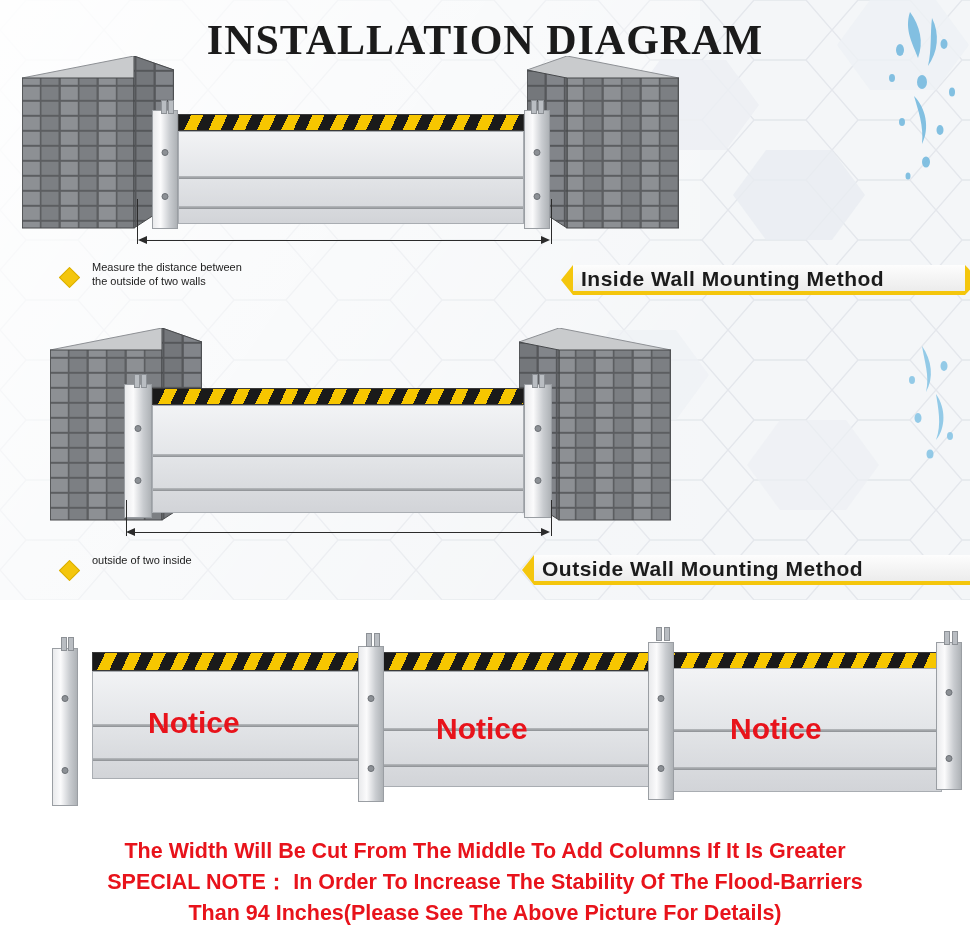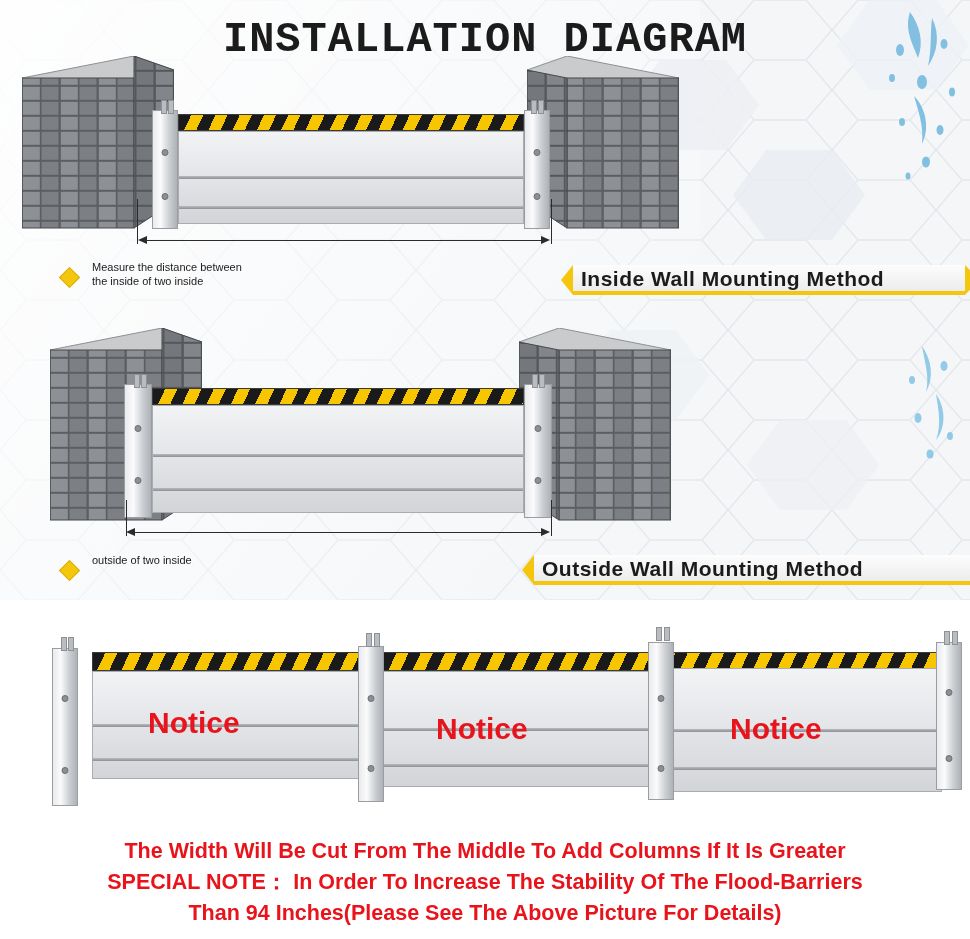--- a/index.html
+++ b/index.html
@@ -17,21 +17,21 @@
     overflow:hidden;
   }
   .hex-bg svg{position:absolute;left:0;top:0;}
   .white-band{
     position:absolute;left:0;top:600px;width:970px;height:339px;background:#ffffff;
   }
   
   .title{
     position:absolute;left:0;top:16px;width:970px;text-align:center;
     font-size:42px;font-weight:bold;letter-spacing:1px;color:#1b1b1b;
-    font-family:Liberation Mono, monospace;
+    font-family:Liberation Serif, serif;
   }
   
   .splash{position:absolute;pointer-events:none;}
   
   .pillar{position:absolute;}
   
   .barrier{position:absolute;}
   .hazard{
     position:absolute;left:0;top:0;width:100%;height:17px;
     background:repeating-linear-gradient(115deg,#1a1a1a 0 11px,#f7c600 11px 22px);
@@ -224,21 +224,21 @@
   <div class="dimtick" style="left:137px;top:199px;height:45px;"></div>
   <div class="dimtick" style="left:551px;top:199px;height:45px;"></div>
   <div class="dimline" style="left:140px;top:240px;width:408px;"></div>
   <div class="arrowL" style="left:138px;top:236px;"></div>
   <div class="arrowR" style="left:541px;top:236px;"></div>
 </div>
 
 <div class="diamond" style="left:62px;top:270px;"></div>
 <div class="caption" style="left:92px;top:261px;width:330px;">
   <div>Measure the distance between</div>
-  <div>the inside of two inside</div>
+  <div>the outside of two walls</div>
 </div>
 
 <div class="banner" style="left:534px;top:265px;width:392px;margin-left:39px;">
   <div class="bar"></div>
   <div class="chev-left"></div>
   <div class="chev-right"></div>
   <div class="txt">Inside Wall  Mounting  Method</div>
 </div>
 
 <div class="pillar" style="left:50px;top:328px;width:152px;height:200px;">

